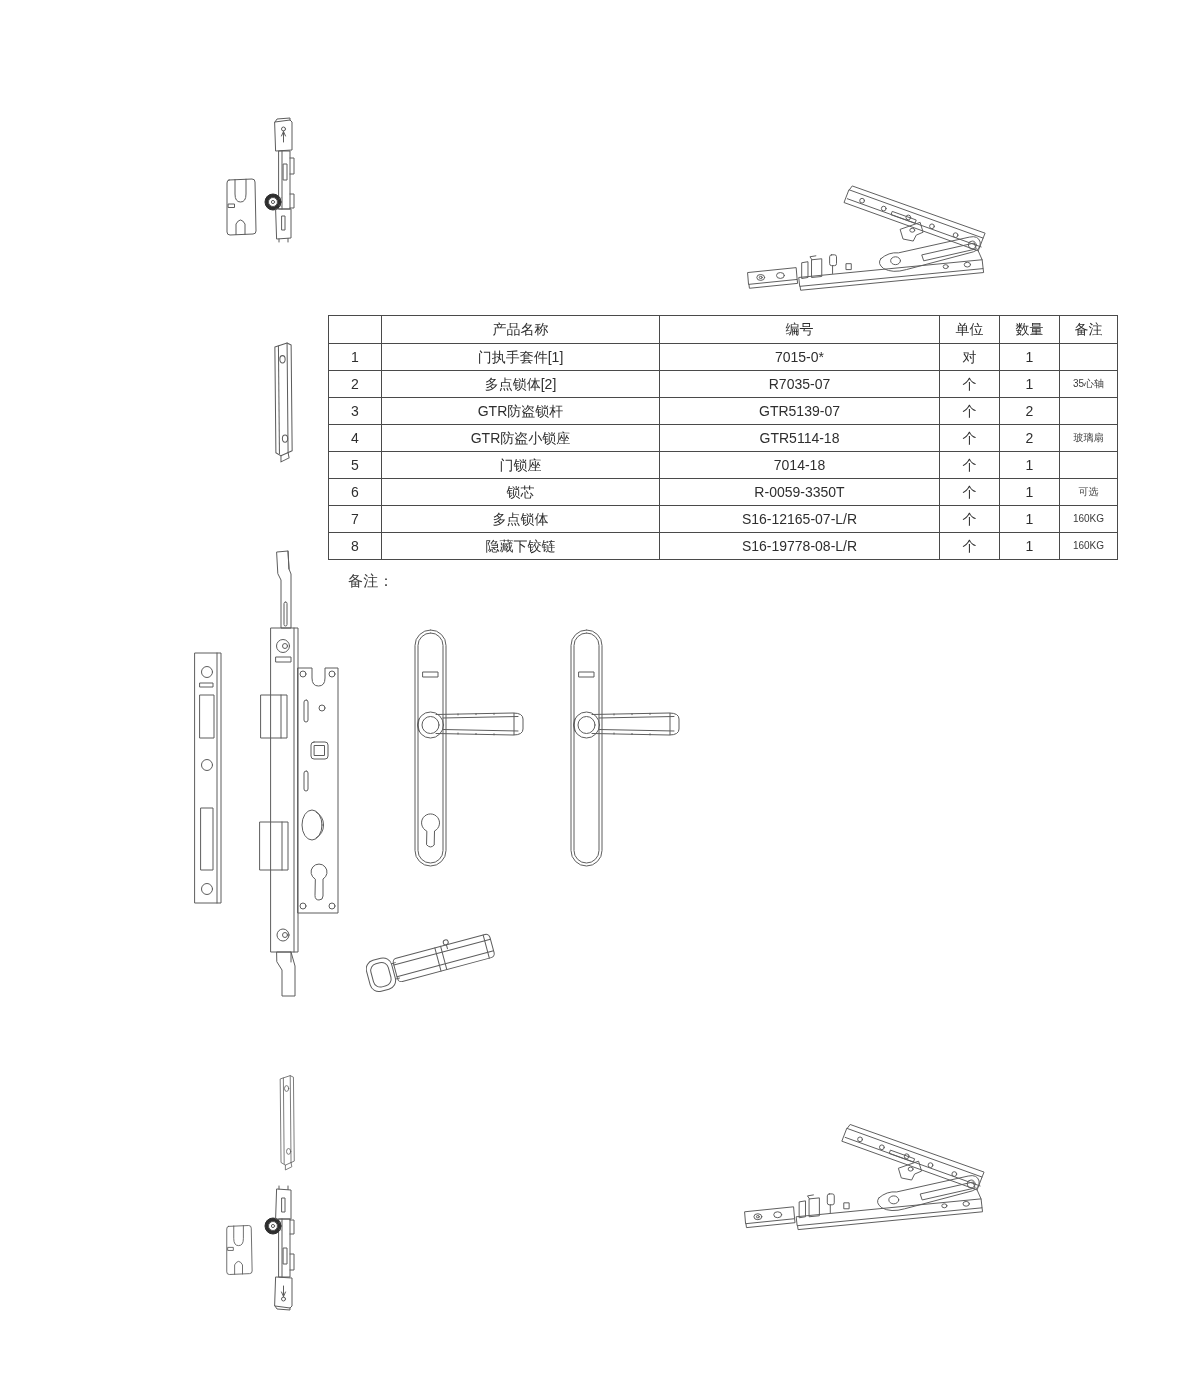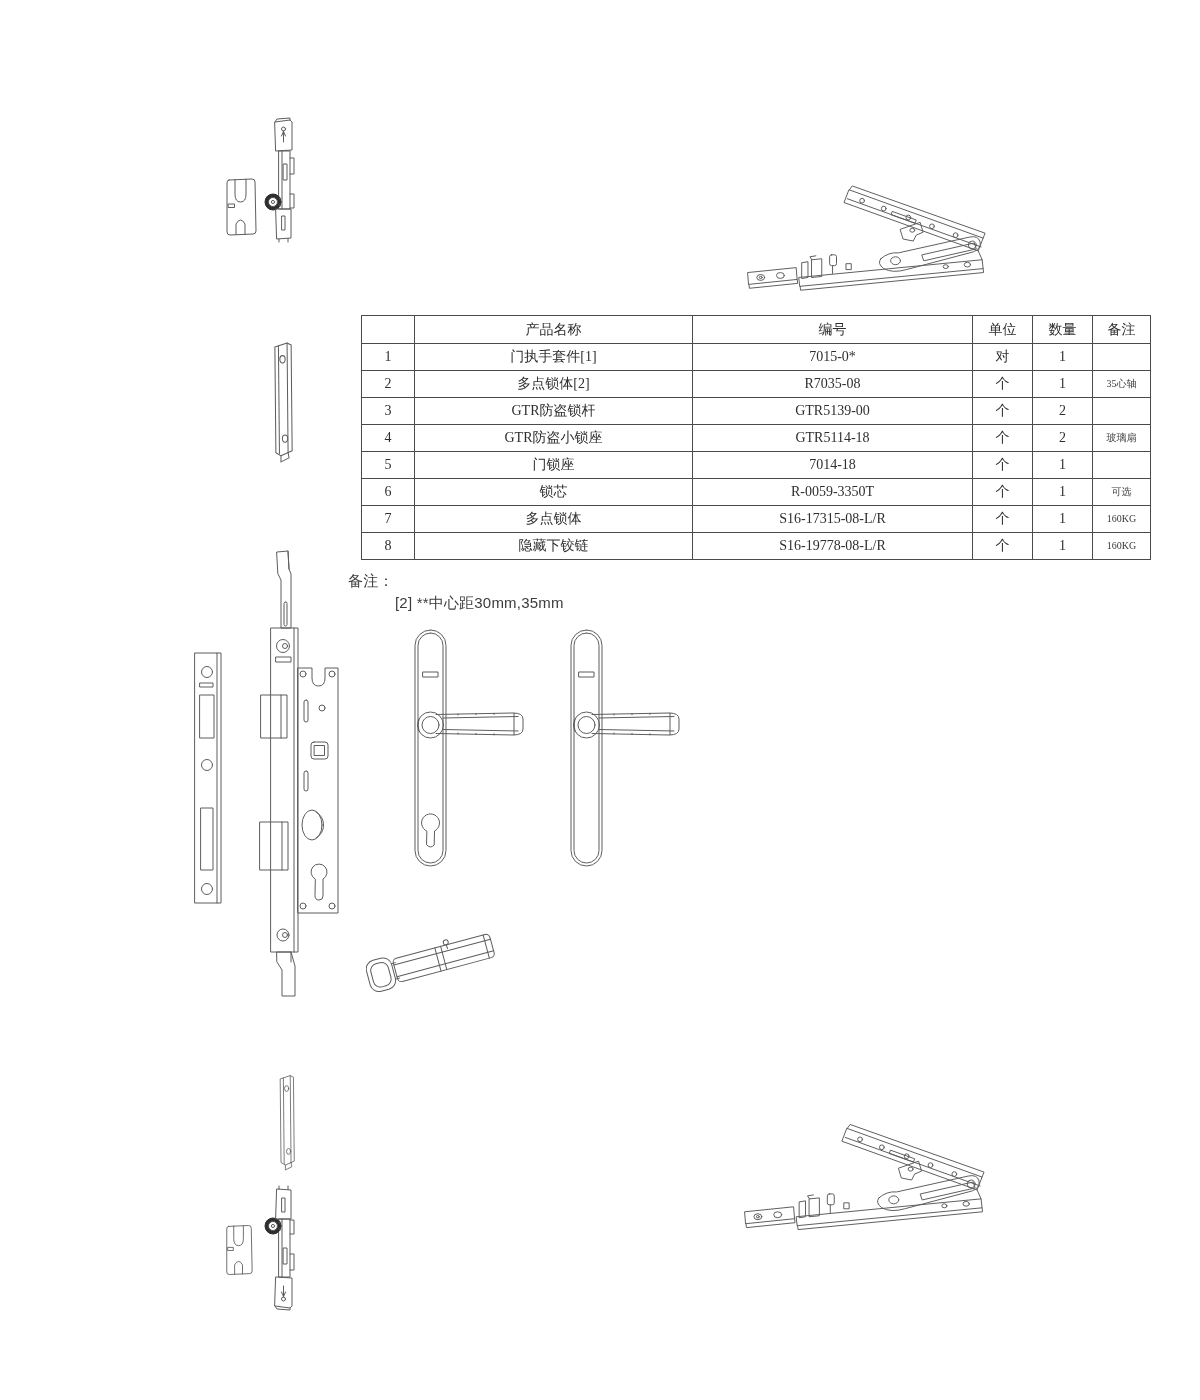--- a/index.html
+++ b/index.html
@@ -183,21 +183,21 @@
     </svg>
 
   <svg class="draw abs" style="left:745px; top:182px;" width="246" height="124" viewBox="0 0 250 126">
       <use href="#sym-hinge"></use>
     </svg>
 
   <svg class="draw abs" style="left:264px; top:341px;" width="38" height="126" viewBox="0 0 34 124">
       <use href="#sym-keeper"></use>
     </svg>
 
-  <table class="parts abs" style="left:361px; top:315px;font-family:Liberation Serif, serif;">
+  <table class="parts abs" style="left:328px; top:315px;">
     <colgroup>
       <col style="width:53px">
         <col style="width:278px">
         <col style="width:280px">
       <col style="width:60px">
         <col style="width:60px">
         <col style="width:58px">
     </colgroup>
     <thead>
       <tr>
@@ -214,29 +214,29 @@
         <td>1</td>
         <td>门执手套件[1]</td>
         <td>7015-0*</td>
         <td>对</td>
         <td>1</td>
         <td class="remark"></td>
       </tr>
       <tr>
         <td>2</td>
         <td>多点锁体[2]</td>
-        <td>R7035-08</td>
+        <td>R7035-07</td>
         <td>个</td>
         <td>1</td>
         <td class="remark">35心轴</td>
       </tr>
       <tr>
         <td>3</td>
         <td>GTR防盗锁杆</td>
-        <td>GTR5139-00</td>
+        <td>GTR5139-07</td>
         <td>个</td>
         <td>2</td>
         <td class="remark"></td>
       </tr>
       <tr>
         <td>4</td>
         <td>GTR防盗小锁座</td>
         <td>GTR5114-18</td>
         <td>个</td>
         <td>2</td>
@@ -254,42 +254,39 @@
         <td>6</td>
         <td>锁芯</td>
         <td>R-0059-3350T</td>
         <td>个</td>
         <td>1</td>
         <td class="remark">可选</td>
       </tr>
       <tr>
         <td>7</td>
         <td>多点锁体</td>
-        <td>S16-17315-08-L/R</td>
+        <td>S16-12165-07-L/R</td>
         <td>个</td>
         <td>1</td>
         <td class="remark">160KG</td>
       </tr>
       <tr>
         <td>8</td>
         <td>隐藏下铰链</td>
         <td>S16-19778-08-L/R</td>
         <td>个</td>
         <td>1</td>
         <td class="remark">160KG</td>
       </tr>
     </tbody>
   </table>
 
   <div class="notes abs" style="left:348px; top:570px;">
     <div class="row">
       <span>备注：</span>
-    </div>
-    <div class="row">
-      <span class="indent">[2] **中心距30mm,35mm</span>
     </div>
   </div>
 
   <svg class="draw abs" style="left:192px; top:650px;" width="34" height="258" viewBox="0 0 34 258">
       <use href="#sym-strike"></use>
     </svg>
   <svg class="draw abs" style="left:250px; top:550px;" width="92" height="456" viewBox="0 0 92 456">
       <use href="#sym-lockbody"></use>
     </svg>
 

